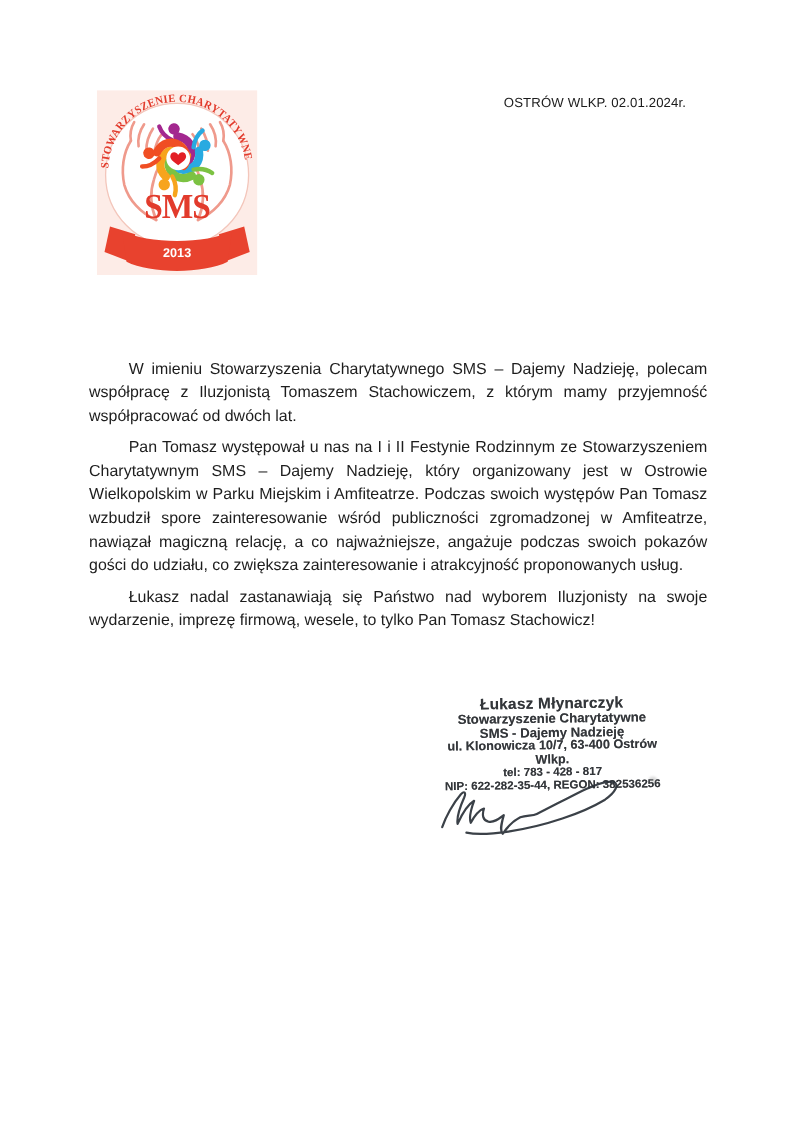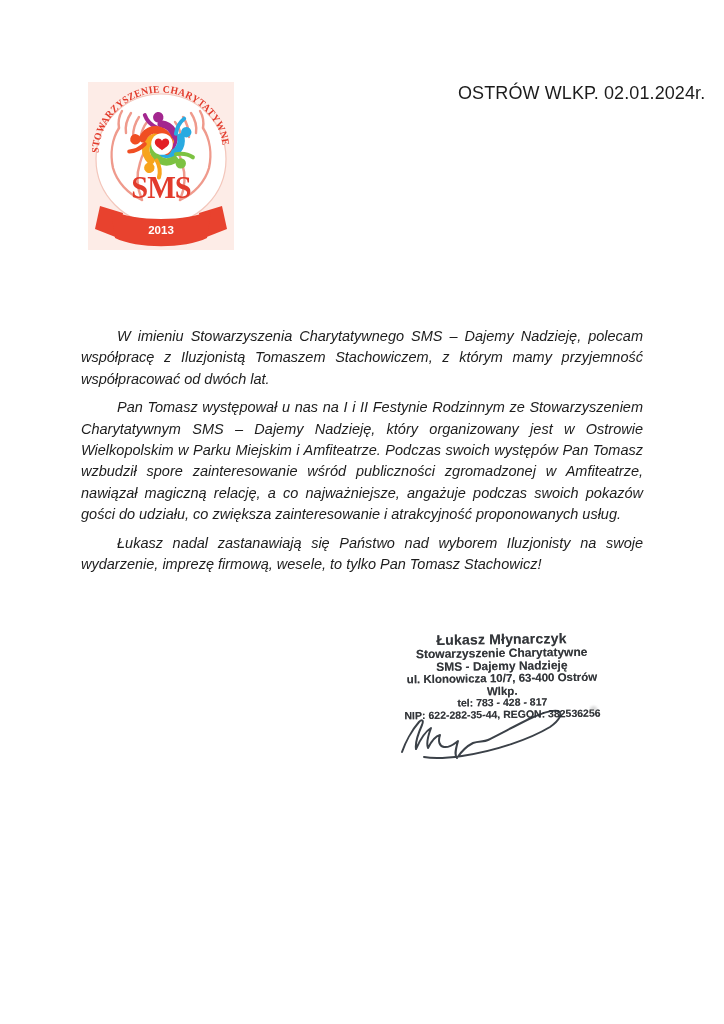--- a/index.html
+++ b/index.html
@@ -23,37 +23,36 @@
     width: 146px;
     height: 168px;
   }
   .logo-box svg { display: block; width: 100%; height: 100%; }
 
   .date-line {
     position: absolute;
     left: 458px;
     top: 84px;
     width: 200px;
-    font-size: 18px;
+    font-size: 12px;
     line-height: 18px;
     color: #1c1c1c;
     letter-spacing: 0.1px;
     white-space: nowrap;
   }
 
   
   .letter-body {
     position: absolute;
     left: 81px;
     top: 326px;
     width: 562px;
     color: #1d1d1d;
     font-size: 14.5px;
     line-height: 21.4px;
-    font-style: italic;
   }
   .letter-body p {
     text-align: justify;
     text-indent: 36px;
     margin-bottom: 7px;
   }
 
   
   .stamp {
     position: absolute;

